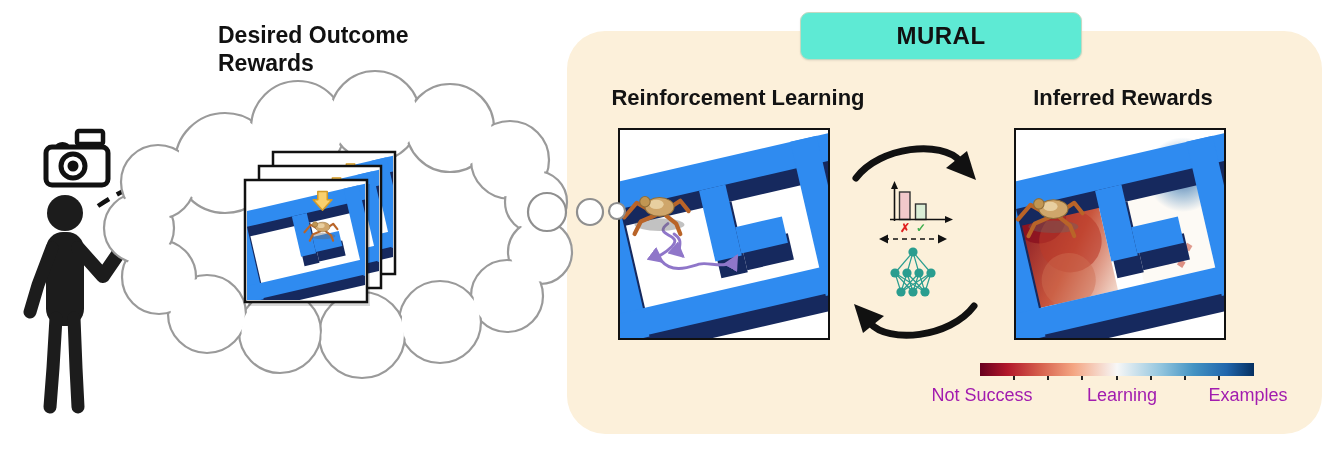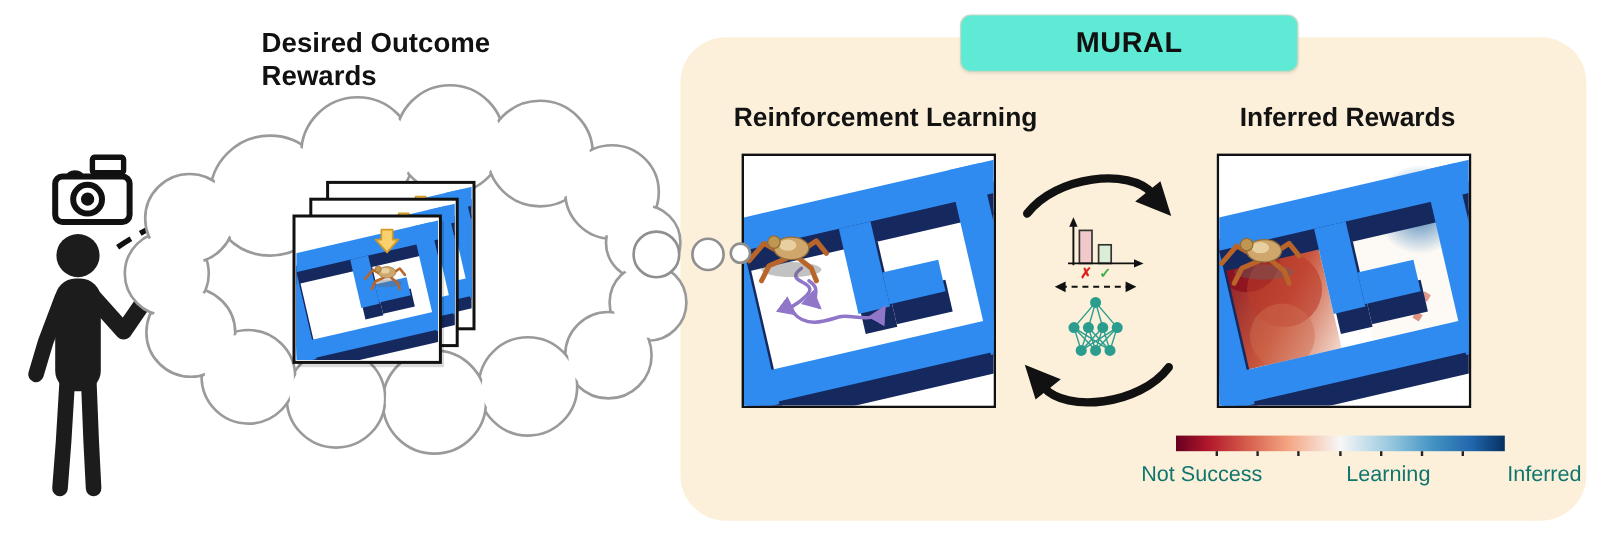--- a/index.html
+++ b/index.html
@@ -18,21 +18,21 @@
   .hdr{top:85px;height:28px;text-align:center;font-weight:bold;font-size:22px;color:#131313;z-index:2;}
   #rl-hdr{left:588px;width:300px;}
   #ir-hdr{left:973px;width:300px;}
   .frame{width:208px;height:208px;border:2px solid #111;background:#fff;z-index:2;}
   #rl-img{left:618px;top:128px;}
   #ir-img{left:1014px;top:128px;}
   #cbar{left:980px;top:363px;width:274px;height:13px;z-index:2;
         background:linear-gradient(90deg,#67001f 0%,#b2182b 10%,#d6604d 22%,#f4a582 34%,
                    #f7f7f7 50%,#92c5de 66%,#4393c3 78%,#2166ac 90%,#053061 100%);}
   .tick{position:absolute;top:13px;width:1.5px;height:4px;background:#222;}
-  .cbl{top:385px;width:140px;text-align:right;font-size:18px;color:#0f766e;z-index:2;}
+  .cbl{top:385px;width:140px;text-align:center;font-size:18px;color:#a21caf;z-index:2;}
   #cbl0{left:912px;} #cbl1{left:1052px;} #cbl2{left:1178px;}
   svg{display:block;}
   #left-art{left:0;top:0;z-index:2;pointer-events:none;}
   #overlay{left:0;top:0;z-index:5;pointer-events:none;}
 </style>
 </head>
 <body>
 
 <div id="canvas">
 
@@ -238,21 +238,21 @@
     <div class="tick" style="left:33px"></div>
     <div class="tick" style="left:67px"></div>
     <div class="tick" style="left:101px"></div>
     <div class="tick" style="left:136px"></div>
     <div class="tick" style="left:170px"></div>
     <div class="tick" style="left:204px"></div>
     <div class="tick" style="left:238px"></div>
   </div>
   <div id="cbl0" class="abs cbl">Not Success</div>
   <div id="cbl1" class="abs cbl">Learning</div>
-  <div id="cbl2" class="abs cbl">Inferred</div>
+  <div id="cbl2" class="abs cbl">Examples</div>
 
   <svg id="overlay" class="abs" width="1338" height="458" viewBox="0 0 1338 458">
     <g>
       <path d="M856,178 C880,146 942,140 960,161" fill="none" stroke="#111" stroke-width="7" stroke-linecap="round"></path>
       <polygon points="976,180 967,151 946,168" fill="#111"></polygon>
     </g>
     <g>
       <path d="M974,306 C950,338 888,344 870,323" fill="none" stroke="#111" stroke-width="7" stroke-linecap="round"></path>
       <polygon points="854,304 863,333 884,316" fill="#111"></polygon>
     </g>

